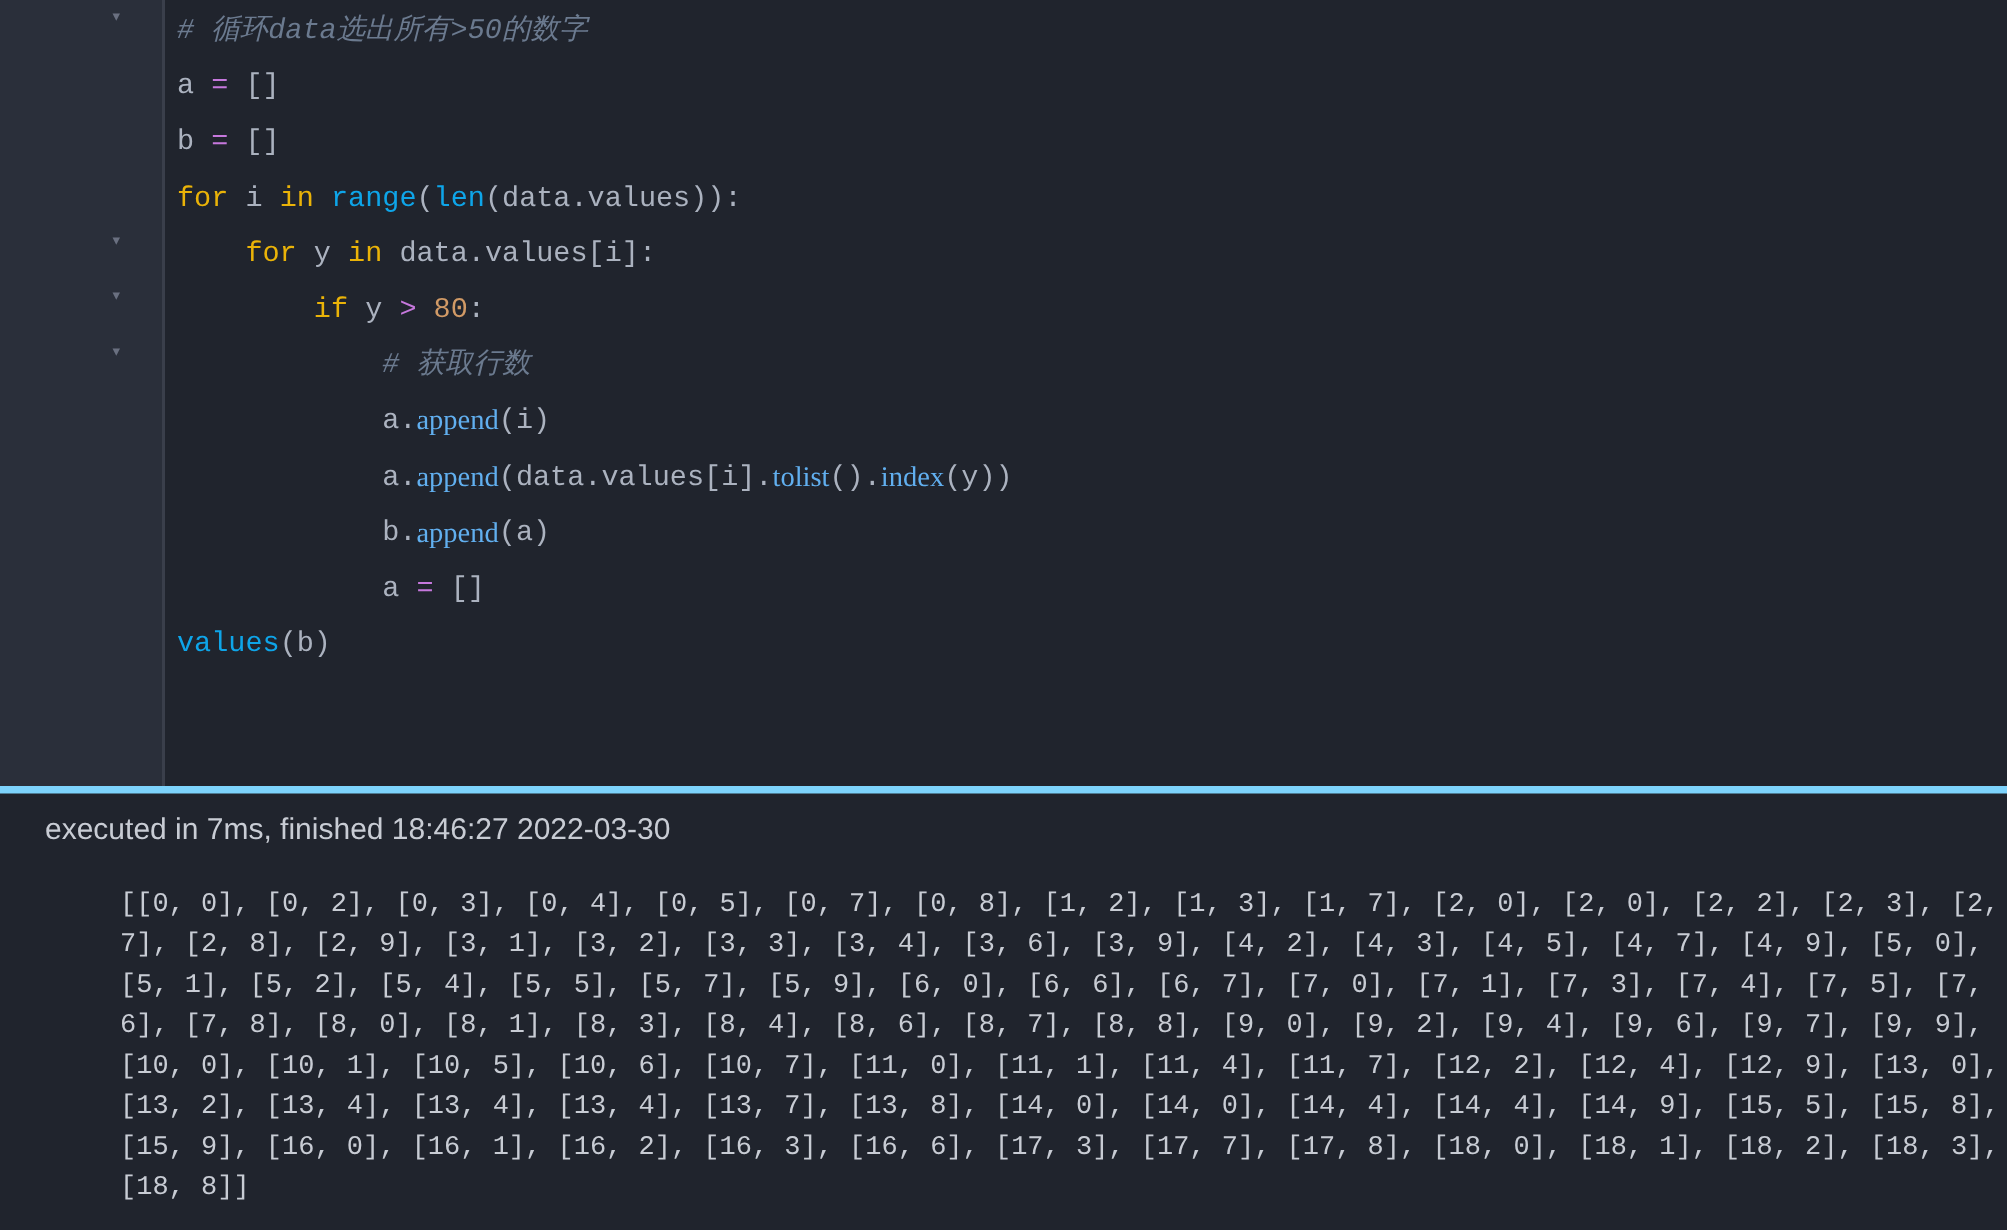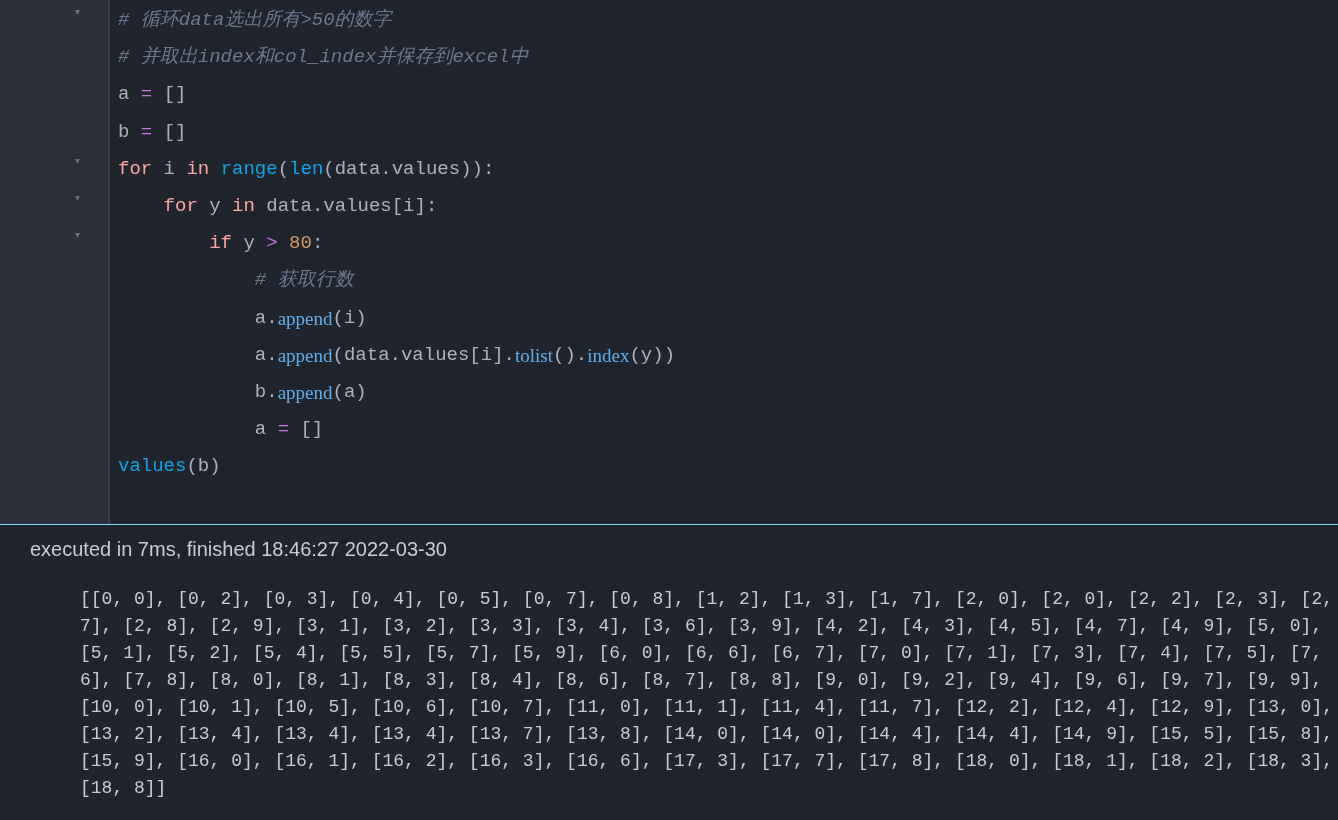--- a/index.html
+++ b/index.html
@@ -45,35 +45,35 @@
     border-left: 2px solid #3a3f4b;
     font-size: 19px;
   }
   .code-line {
     height: 37.2px;
     white-space: pre;
     display: flex;
     align-items: flex-start;
   }
   .comment { color: #6b7a8f; font-style: italic; }
-  .keyword { color: #fca5a5; }
+  .keyword { color: #eab308; }
   .builtin { color: #0ea5e9; }
   .funccall { color: #61afef; font-family: Liberation Serif, serif; }
   .paren { color: #abb2bf; }
   .operator { color: #c678dd; }
   .number { color: #d19a66; }
   .plain { color: #abb2bf; }
   .dot { color: #abb2bf; }
   .execution-bar {
     background: #20242d;
     color: #c8ccd4;
     font-family: -apple-system, BlinkMacSystemFont, 'Segoe UI', sans-serif;
     font-size: 20px;
     padding: 6px 0 6px 30px;
-    border-top: 1px solid #7dd3fc;
+    border-top: 5px solid #7dd3fc;
   }
   .output-area {
     background: #20242d;
     padding: 12px 0 12px 80px;
     font-family: 'Consolas', 'Monaco', 'Courier New', monospace;
     font-size: 18px;
     line-height: 1.5;
     color: #c8ccd4;
     white-space: pre-wrap;
     word-break: break-all;
@@ -123,21 +123,20 @@
     <div class="gutter-line">
         <span class="fold-marker"></span>
       </div>
     <div class="gutter-line">
         <span class="fold-marker"></span>
       </div>
   </div>
 
   <div class="code-area">
     <div class="code-line"><span class="comment"># 循环data选出所有&gt;50的数字</span></div>
-    <div class="code-line"><span class="comment"># 并取出index和col_index并保存到excel中</span></div>
     <div class="code-line"><span class="plain">a</span><span class="operator"> = </span><span class="plain">[]</span></div>
     <div class="code-line"><span class="plain">b</span><span class="operator"> = </span><span class="plain">[]</span></div>
     <div class="code-line"><span class="keyword">for</span><span class="plain"> i </span><span class="keyword">in</span><span class="plain"> </span><span class="builtin">range</span><span class="paren">(</span><span class="builtin">len</span><span class="paren">(</span><span class="plain">data</span><span class="dot">.</span><span class="plain">values</span><span class="paren">))</span><span class="plain">:</span></div>
     <div class="code-line"><span class="plain">    </span><span class="keyword">for</span><span class="plain"> y </span><span class="keyword">in</span><span class="plain"> </span><span class="plain">data</span><span class="dot">.</span><span class="plain">values</span><span class="paren">[</span><span class="plain">i</span><span class="paren">]</span><span class="plain">:</span></div>
     <div class="code-line"><span class="plain">        </span><span class="keyword">if</span><span class="plain"> y </span><span class="operator">&gt;</span><span class="plain"> </span><span class="number">80</span><span class="plain">:</span></div>
     <div class="code-line"><span class="plain">            </span><span class="comment"># 获取行数</span></div>
     <div class="code-line"><span class="plain">            </span><span class="plain">a</span><span class="dot">.</span><span class="funccall">append</span><span class="paren">(</span><span class="plain">i</span><span class="paren">)</span></div>
     <div class="code-line"><span class="plain">            </span><span class="plain">a</span><span class="dot">.</span><span class="funccall">append</span><span class="paren">(</span><span class="plain">data</span><span class="dot">.</span><span class="plain">values</span><span class="paren">[</span><span class="plain">i</span><span class="paren">]</span><span class="dot">.</span><span class="funccall">tolist</span><span class="paren">()</span><span class="dot">.</span><span class="funccall">index</span><span class="paren">(</span><span class="plain">y</span><span class="paren">))</span></div>
     <div class="code-line"><span class="plain">            </span><span class="plain">b</span><span class="dot">.</span><span class="funccall">append</span><span class="paren">(</span><span class="plain">a</span><span class="paren">)</span></div>
     <div class="code-line"><span class="plain">            </span><span class="plain">a</span><span class="operator"> = </span><span class="plain">[]</span></div>

